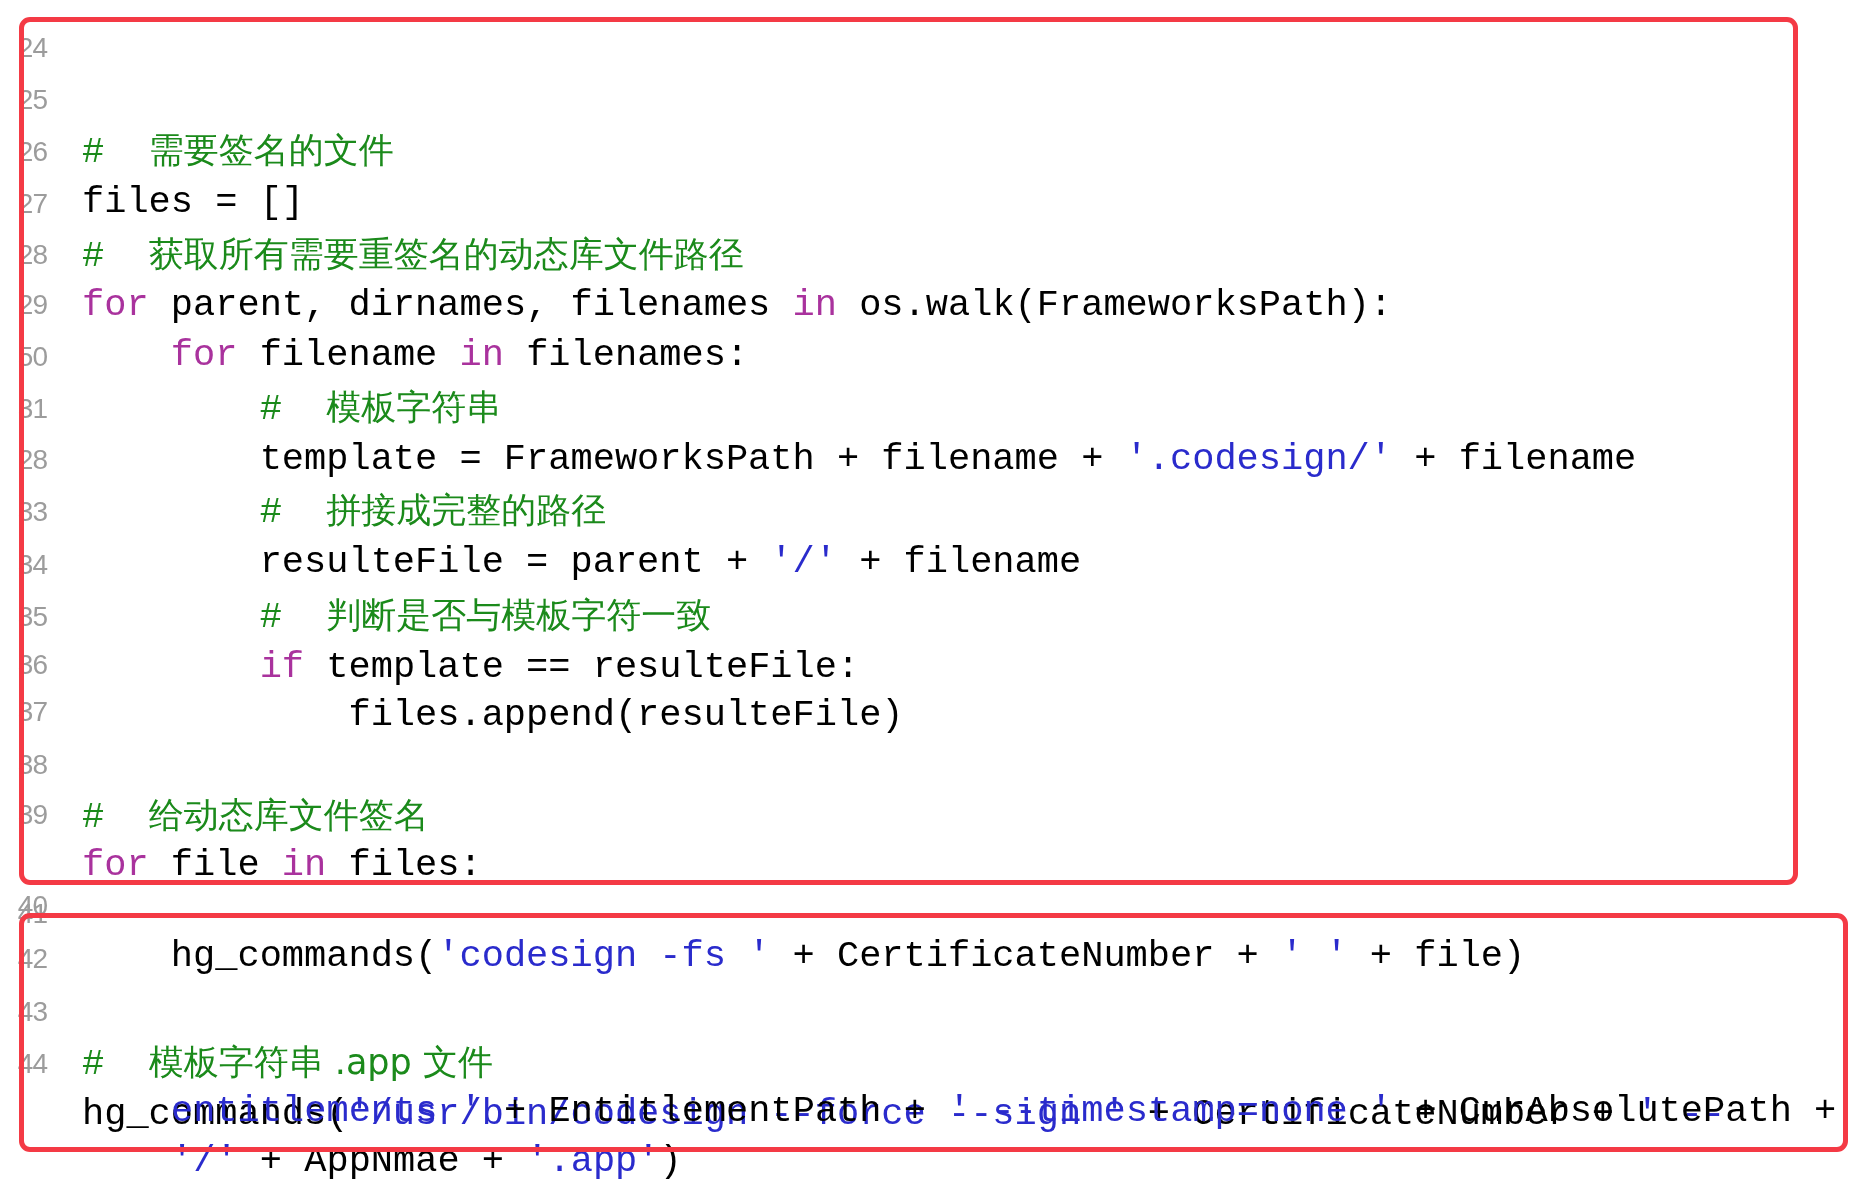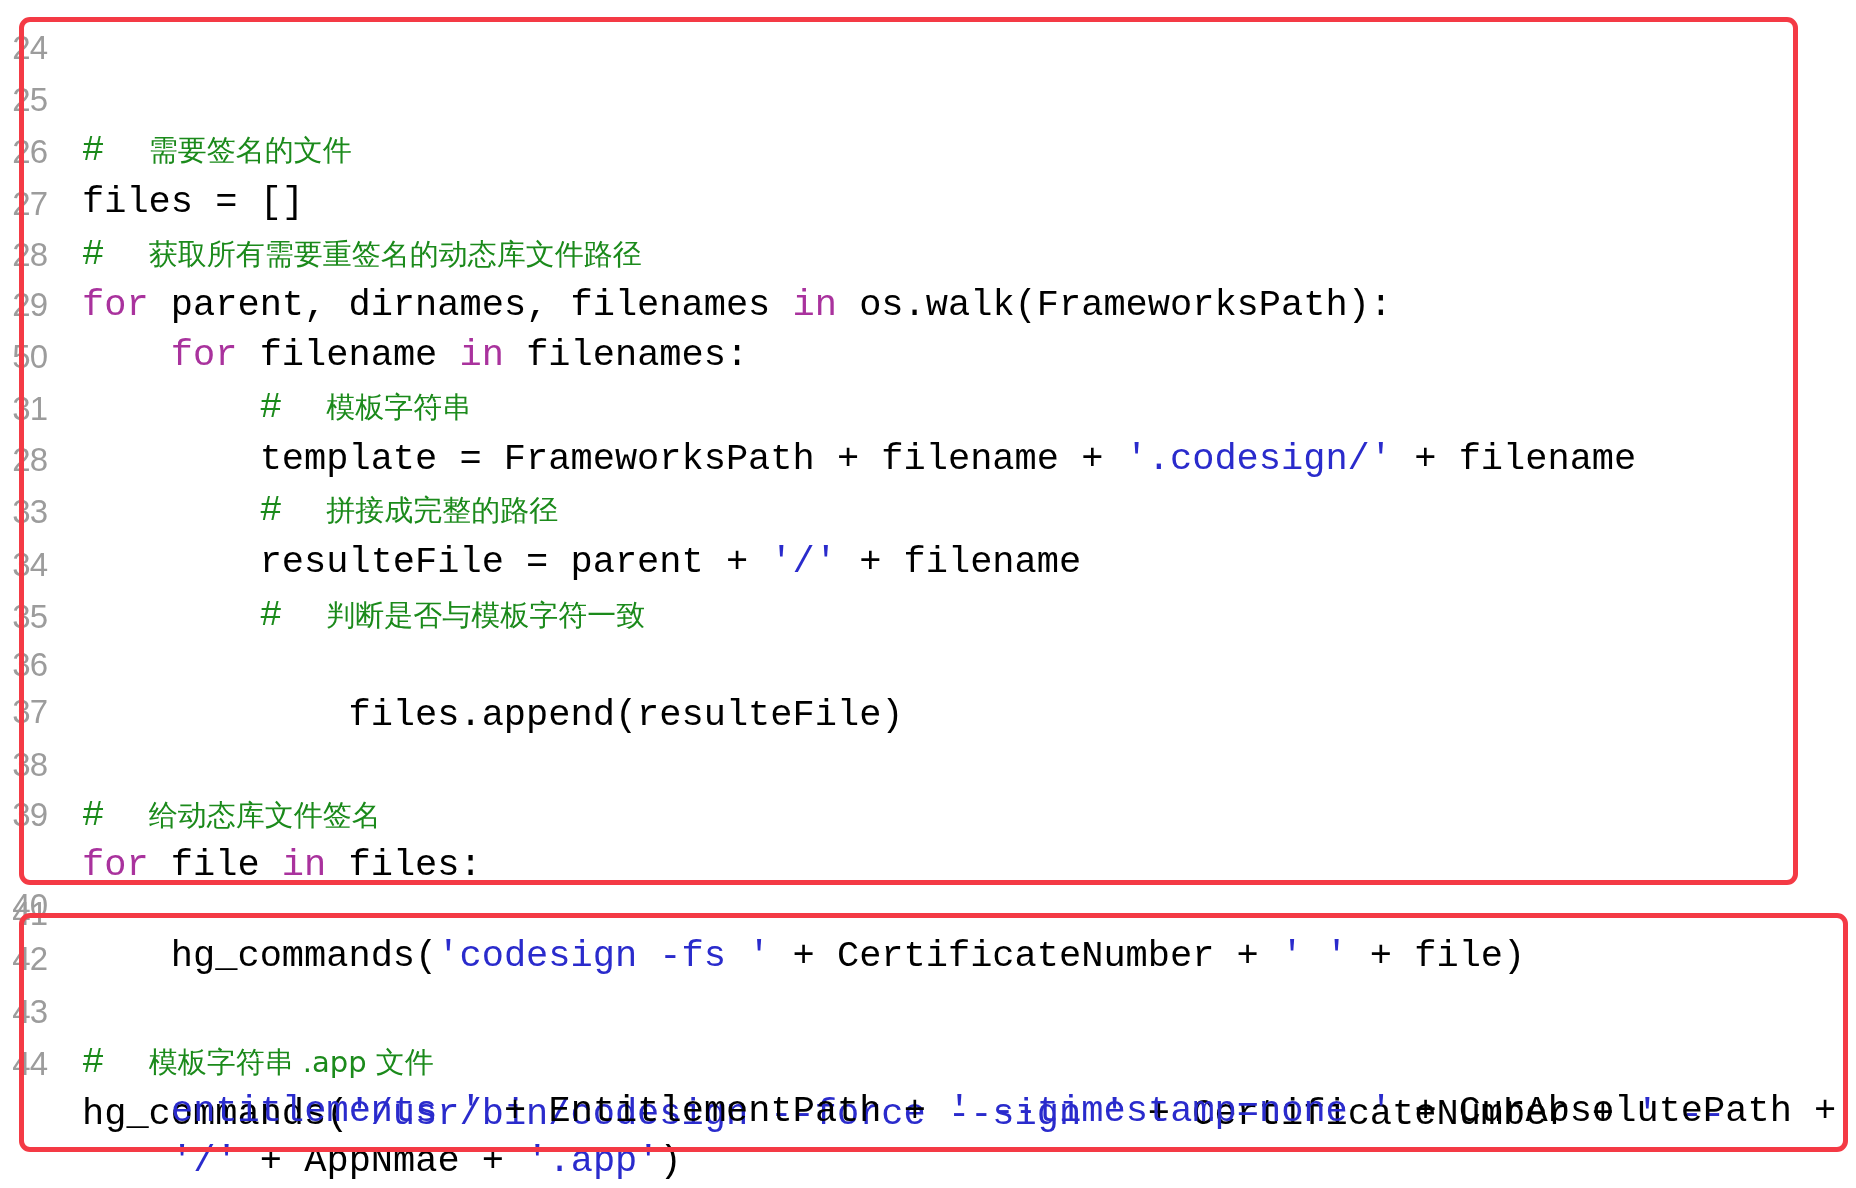--- a/index.html
+++ b/index.html
@@ -26,35 +26,35 @@
     width: 1856px;
     line-height: 51px;
     white-space: pre;
   }
   .ln {
     position: absolute;
     left: 0;
     width: 47px;
     text-align: right;
     font-family: "Liberation Sans", "DejaVu Sans", sans-serif;
-    font-size: 33px;
+    font-size: 28px;
     color: #9c9c9c;
     letter-spacing: -1px;
   }
   .code {
     position: absolute;
     left: 82px;
     font-size: 37px;
     color: #000000;
   }
   .code.cont { left: 171px; }
   .kw  { color: #a9329d; }
   .str { color: #2a2bcc; }
   .cmt { color: #1b8a1b; }
-  .cjk { font-family: "DejaVu Sans", sans-serif; font-size: 29px; }
+  .cjk { font-family: "DejaVu Sans", sans-serif; font-size: 35px; }
 
   .highlight-box {
     position: absolute;
     border: 5px solid #f43a45;
     border-radius: 11px;
     box-sizing: border-box;
     pointer-events: none;
   }
   #box1 { left: 19px; top: 17px; width: 1779px; height: 868px; }
   #box2 { left: 19px; top: 913px; width: 1829px; height: 239px; }
@@ -112,20 +112,21 @@
     <span class="code"><span>        resulteFile = parent + </span><span class="str">'/'</span><span> + filename</span></span>
   </div>
 
   <div class="line" style="top:488px">
     <span class="ln">34</span>
     <span class="code"><span>        </span><span class="cmt">#  </span><span class="cmt cjk">判断是否与模板字符一致</span></span>
   </div>
 
   <div class="line" style="top:540px">
     <span class="ln">35</span>
+    <span class="code"><span>        </span><span class="kw">if</span><span> template == resulteFile:</span></span>
   </div>
 
   <div class="line" style="top:588px">
     <span class="ln">36</span>
     <span class="code"><span>            files.append(resulteFile)</span></span>
   </div>
 
   <div class="line" style="top:635px">
     <span class="ln">37</span>
   </div>

